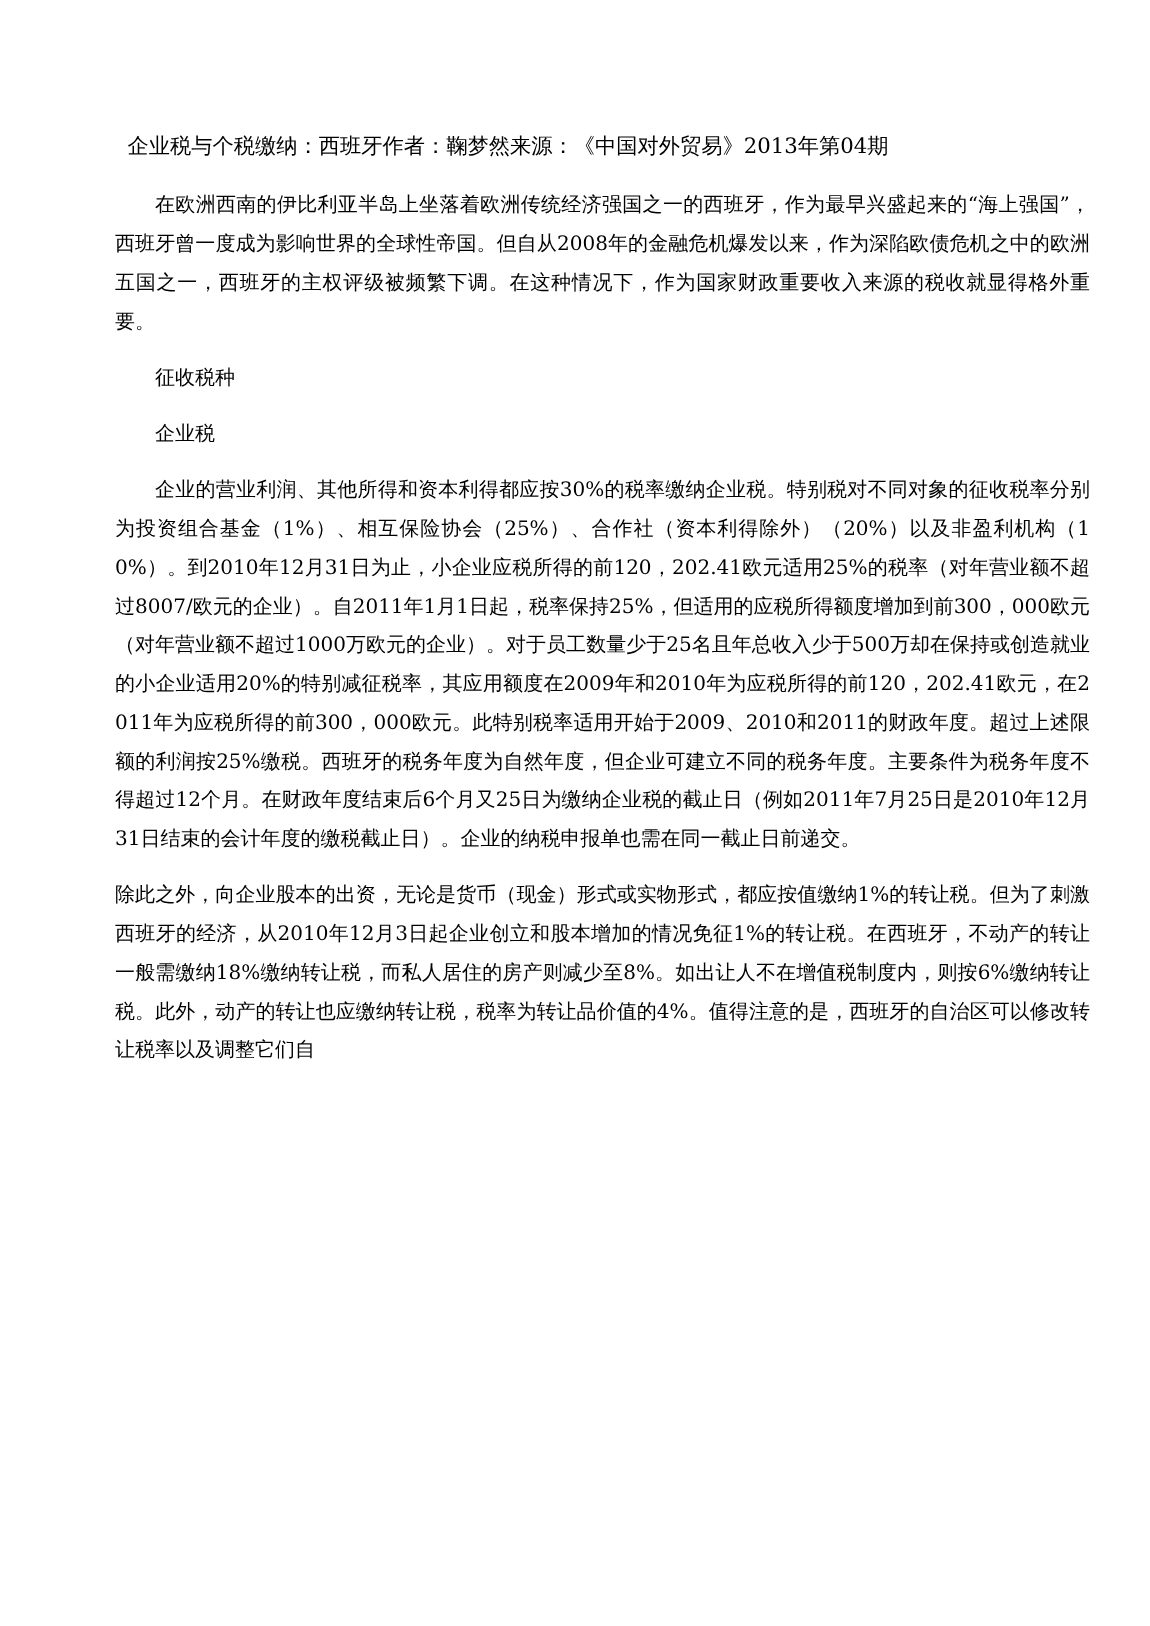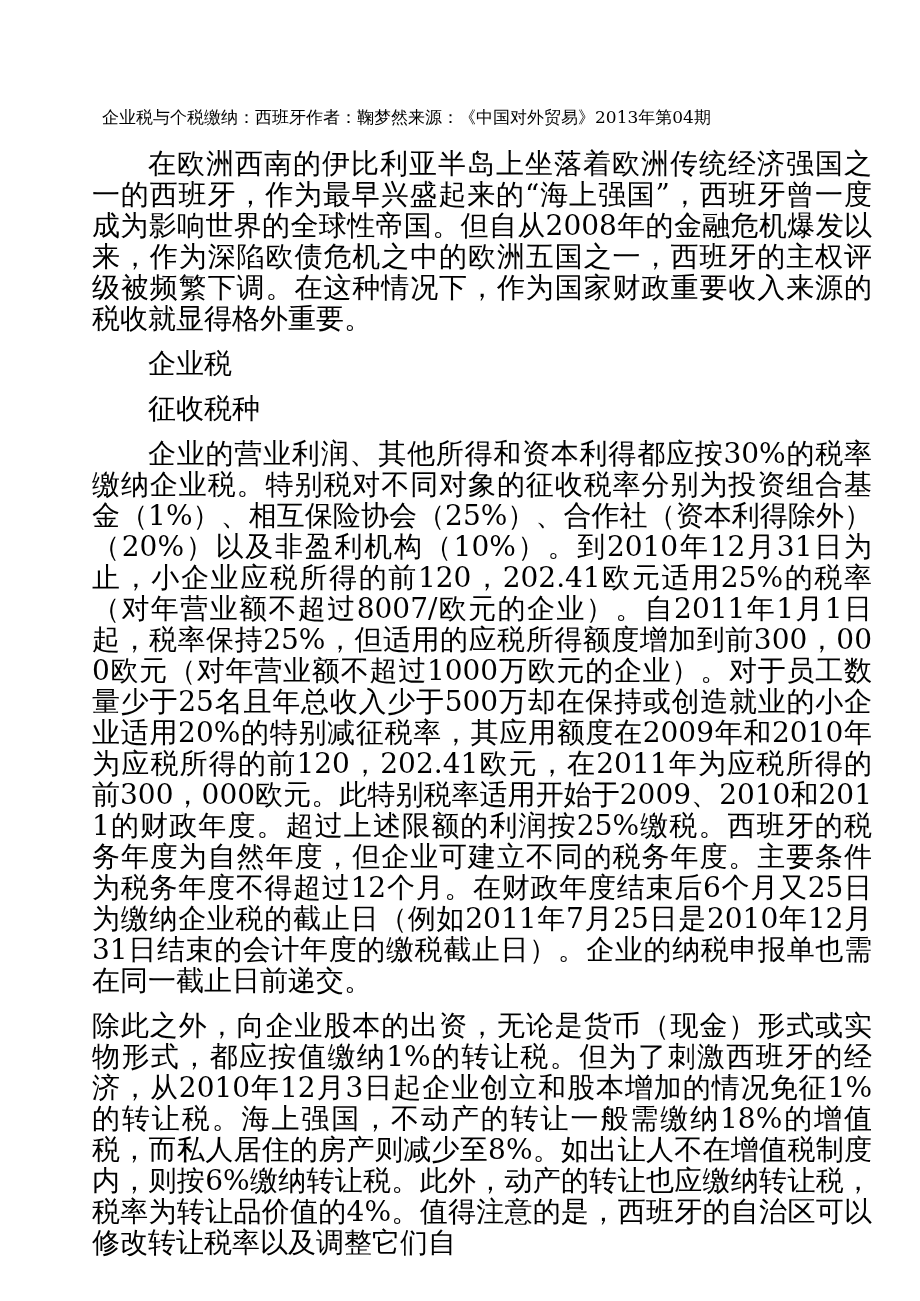--- a/index.html
+++ b/index.html
@@ -23,21 +23,21 @@
   }
   .doc-title {
     margin: 0 0 15px 10px;
     font-size: 17px;
     line-height: 32px;
     text-align: left;
     white-space: nowrap;
   }
   .para {
     margin: 0 0 14px 0;
-    font-size: 28px;
+    font-size: 16px;
     line-height: 31px;
     text-align: justify;
     text-justify: inter-ideograph;
     word-break: break-all;
   }
   .indent {
     text-indent: 2em;
   }
   .heading {
     text-align: left;
@@ -45,23 +45,23 @@
 </style>
 </head>
 <body>
 
 <div class="page">
 
   <p class="doc-title">企业税与个税缴纳：西班牙作者：鞠梦然来源：《中国对外贸易》2013年第04期</p>
 
   <p class="para indent">在欧洲西南的伊比利亚半岛上坐落着欧洲传统经济强国之一的西班牙，作为最早兴盛起来的“海上强国”，西班牙曾一度成为影响世界的全球性帝国。但自从2008年的金融危机爆发以来，作为深陷欧债危机之中的欧洲五国之一，西班牙的主权评级被频繁下调。在这种情况下，作为国家财政重要收入来源的税收就显得格外重要。</p>
 
+  <p class="para indent heading">征收税种</p>
+
   <p class="para indent heading">企业税</p>
-
-  <p class="para indent heading">征收税种</p>
 
 
   <p class="para indent">企业的营业利润、其他所得和资本利得都应按30%的税率缴纳企业税。特别税对不同对象的征收税率分别为投资组合基金（1%）、相互保险协会（25%）、合作社（资本利得除外）（20%）以及非盈利机构（10%）。到2010年12月31日为止，小企业应税所得的前120，202.41欧元适用25%的税率（对年营业额不超过8007/欧元的企业）。自2011年1月1日起，税率保持25%，但适用的应税所得额度增加到前300，000欧元（对年营业额不超过1000万欧元的企业）。对于员工数量少于25名且年总收入少于500万却在保持或创造就业的小企业适用20%的特别减征税率，其应用额度在2009年和2010年为应税所得的前120，202.41欧元，在2011年为应税所得的前300，000欧元。此特别税率适用开始于2009、2010和2011的财政年度。超过上述限额的利润按25%缴税。西班牙的税务年度为自然年度，但企业可建立不同的税务年度。主要条件为税务年度不得超过12个月。在财政年度结束后6个月又25日为缴纳企业税的截止日（例如2011年7月25日是2010年12月31日结束的会计年度的缴税截止日）。企业的纳税申报单也需在同一截止日前递交。</p>
 
 
-  <p class="para">除此之外，向企业股本的出资，无论是货币（现金）形式或实物形式，都应按值缴纳1%的转让税。但为了刺激西班牙的经济，从2010年12月3日起企业创立和股本增加的情况免征1%的转让税。海上强国，不动产的转让一般需缴纳18%的增值税，而私人居住的房产则减少至8%。如出让人不在增值税制度内，则按6%缴纳转让税。此外，动产的转让也应缴纳转让税，税率为转让品价值的4%。值得注意的是，西班牙的自治区可以修改转让税率以及调整它们自</p>
+  <p class="para">除此之外，向企业股本的出资，无论是货币（现金）形式或实物形式，都应按值缴纳1%的转让税。但为了刺激西班牙的经济，从2010年12月3日起企业创立和股本增加的情况免征1%的转让税。在西班牙，不动产的转让一般需缴纳18%缴纳转让税，而私人居住的房产则减少至8%。如出让人不在增值税制度内，则按6%缴纳转让税。此外，动产的转让也应缴纳转让税，税率为转让品价值的4%。值得注意的是，西班牙的自治区可以修改转让税率以及调整它们自</p>
 
 </div>
 
 </body></html>

